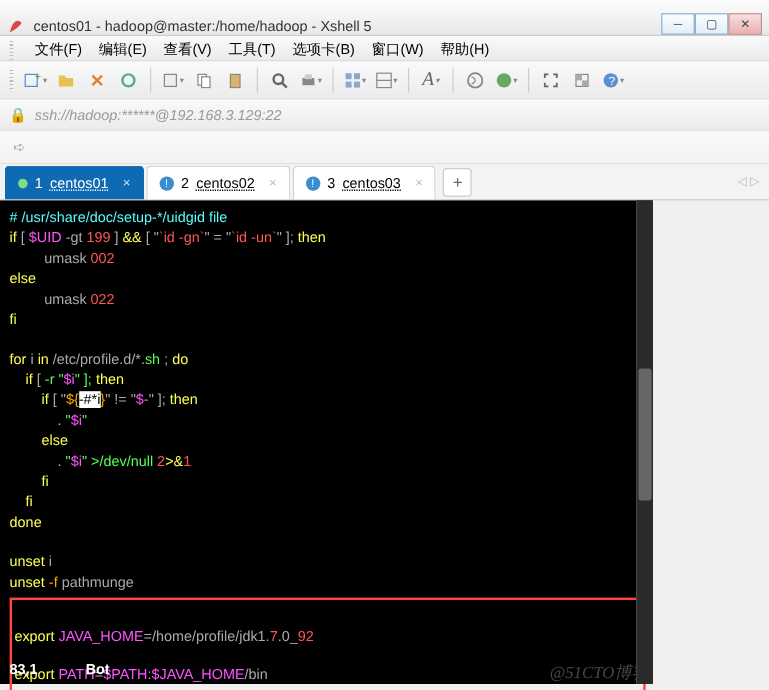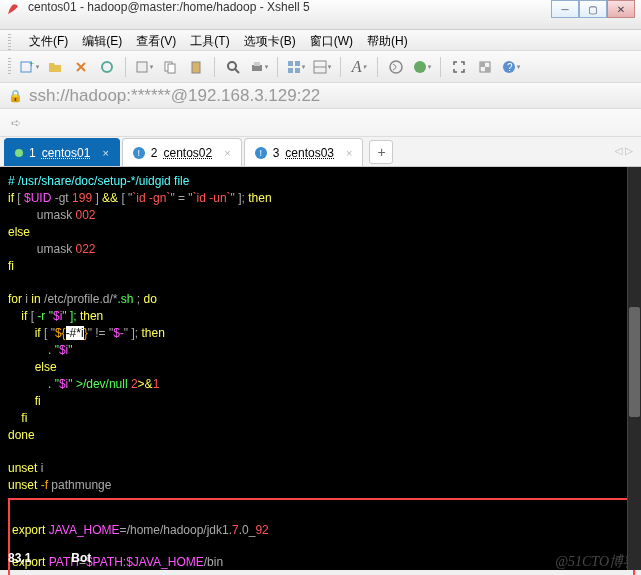--- a/index.html
+++ b/index.html
@@ -1,47 +1,47 @@
 <!DOCTYPE html>
 <html><head>
 <meta charset="utf-8">
 <style>
 * { margin: 0; padding: 0; box-sizing: border-box; font-family: "Microsoft YaHei", Tahoma, sans-serif; }
 body { width: 641px; height: 575px; background: #f0f0f0; overflow: hidden; }
-.titlebar { height: 30px; background: linear-gradient(#fdfdfd,#e8e8e8); display: flex; align-items: flex-start; padding: 0 6px; border-bottom: 1px solid #ccc; }
+.titlebar { height: 30px; background: linear-gradient(#fdfdfd,#e8e8e8); display: flex; align-items: flex-end; padding: 0 6px; border-bottom: 1px solid #ccc; }
 .titlebar .logo { width: 16px; height: 16px; margin-right: 6px; }
 .titlebar .title { font-size: 12px; color: #333; flex: 1; }
 .winbtns { display: flex; gap: 0; }
 .winbtn { width: 28px; height: 18px; border: 1px solid #8faed1; background: linear-gradient(#fafdff,#e3eef9); display:flex;align-items:center;justify-content:center; font-size:10px; color:#445; }
 .winbtn.close { background: linear-gradient(#f9e0e0,#e8b0b0); border-color:#c98888; }
 .menubar { height: 21px; background: linear-gradient(#fafafa,#ebebeb); display: flex; align-items: flex-end; padding: 0 8px; gap: 14px; font-size: 12px; border-bottom:1px solid #ddd; position:relative;}
 .menubar .grip { width:3px; height:16px; background:repeating-linear-gradient(#bbb, #bbb 1px, transparent 1px, transparent 3px); margin-right:4px;}
 .toolbar { height: 32px; background: linear-gradient(#fafafa,#ebebeb); display:flex; align-items:center; padding:0 8px; gap:2px; border-bottom:1px solid #ddd;}
 .toolbar .grip { width:3px; height:18px; background:repeating-linear-gradient(#bbb, #bbb 1px, transparent 1px, transparent 3px); margin-right:4px;}
 .tbtn { width: 24px; height: 24px; display:flex; align-items:center; justify-content:center; color:#555; font-size:14px; }
 .tbtn.dd::after{content:"▾"; font-size:7px; margin-left:1px; color:#888;}
 .tsep { width:1px; height:20px; background:#ccc; margin:0 4px;}
 .addrbar { height: 26px; background: linear-gradient(#fafafa,#ebebeb); display:flex; align-items:center; padding:0 8px; border-bottom:1px solid #ddd; gap:6px;}
 .addrbar .lock{ font-size:12px; color:#999;}
-.addrbar .addr{ font-size:17px; color:#999;}
+.addrbar .addr{ font-size:12px; color:#999;font-style:italic;}
 .hintbar { height: 28px; background: linear-gradient(#fafafa,#f3f3f3); display:flex; align-items:center; padding:0 8px; border-bottom:1px solid #ddd; gap:6px; font-size:12px; color:#888;}
 .hintbar .arrow{ width:16px; height:16px; display:flex;align-items:center;justify-content:center; color:#aaa;}
 .tabbar { height: 30px; background:#f3f3f3; display:flex; align-items:flex-end; padding:0 4px; border-bottom:1px solid #ccc; position:relative;}
 .tab { height: 28px; padding:0 10px; display:flex; align-items:center; gap:6px; font-size:12px; background:#fff; border:1px solid #ccc; border-bottom:none; border-radius:4px 4px 0 0; margin-right:2px; position:relative;}
 .tab.active{ background:#0f6ab4; color:#fff; border-color:#0f6ab4;}
 .tab .dot{ width:8px; height:8px; border-radius:50%; }
 .tab.active .dot{ background:#7fdc7f;}
 .tab .bang{ width:12px;height:12px; border-radius:50%; background:#3a8dd0; color:#fff; font-size:9px; display:flex;align-items:center;justify-content:center;}
 .tab .close{ font-size:11px; color:#bbb; margin-left:6px;}
 .tab.active .close{ color:#cfe6f7;}
 .tab .name{ text-decoration:underline dotted;}
 .tab.active .name{ }
 .addtab{ width:24px; height:24px; display:flex;align-items:center;justify-content:center; font-size:14px; color:#666; border:1px solid #ccc; border-radius:3px; margin-left:4px; margin-bottom:2px;background:#fff;}
 .tabnav{ position:absolute; right:8px; top:8px; font-size:10px; color:#bbb;}
-.terminal { width: 641px; background:#000; color:#aaa; font-family:"Consolas","Courier New",monospace; font-size:12px; line-height:16px; padding:6px 8px 6px 8px; position:relative; height:calc(575px - 30px - 26px - 32px - 26px - 28px - 30px);}
+.terminal { width: 544px; background:#000; color:#aaa; font-family:"Consolas","Courier New",monospace; font-size:12px; line-height:16px; padding:6px 8px 6px 8px; position:relative; height:calc(575px - 30px - 26px - 32px - 26px - 28px - 30px);}
 .t-cyan{color:#55ffff;}
 .t-yellow{color:#ffff55;}
 .t-red{color:#ff5555;}
 .t-magenta{color:#ff55ff;}
 .t-green{color:#55ff55;}
 .t-orange{color:#ffaa00;}
 .hl{background:#fff;color:#000;}
 .exportbox{ border:2px solid #ff4444; padding:6px 2px; margin-top:4px; margin-right:-2px; }
 .statusline{ position:absolute; bottom:4px; left:8px; right:8px; display:flex; color:#fff; font-weight:bold;}
 .statusline .mode{ flex:1;}
@@ -225,21 +225,21 @@
 <span class="t-green">            . "</span><span class="t-magenta">$i</span><span class="t-green">"</span>
 <span class="t-yellow">        else</span>
 <span class="t-green">            . "</span><span class="t-magenta">$i</span><span class="t-green">" &gt;/dev/null </span><span class="t-red">2</span><span class="t-yellow">&gt;&amp;</span><span class="t-red">1</span>
 <span class="t-yellow">        fi</span>
 <span class="t-yellow">    fi</span>
 <span class="t-yellow">done</span>
 
 <span class="t-yellow">unset</span><span> i</span>
 <span class="t-yellow">unset</span><span class="t-orange"> -f</span><span> pathmunge</span>
 <div class="exportbox">
-<span class="t-yellow">export</span><span class="t-magenta"> JAVA_HOME</span><span>=</span><span>/home/hadoop/jdk1.</span><span class="t-red">7</span><span>.0_</span><span class="t-red">92</span>
+<span class="t-yellow">export</span><span class="t-magenta"> JAVA_HOME</span><span>=</span><span>/home/profile/jdk1.</span><span class="t-red">7</span><span>.0_</span><span class="t-red">92</span>
 
 <span class="t-yellow">export</span><span class="t-magenta"> PATH</span><span>=</span><span class="t-magenta">$PATH</span><span>:</span><span class="t-magenta">$JAVA_HOME</span><span>/bin</span>
 </div></pre>
   <div class="statusline">
     <span style="margin-right:40px;">83,1</span>
     <span>Bot</span>
   </div>
   <div class="watermark">@51CTO博客</div>
   <div class="scrollbar">
       <div class="thumb"></div>

